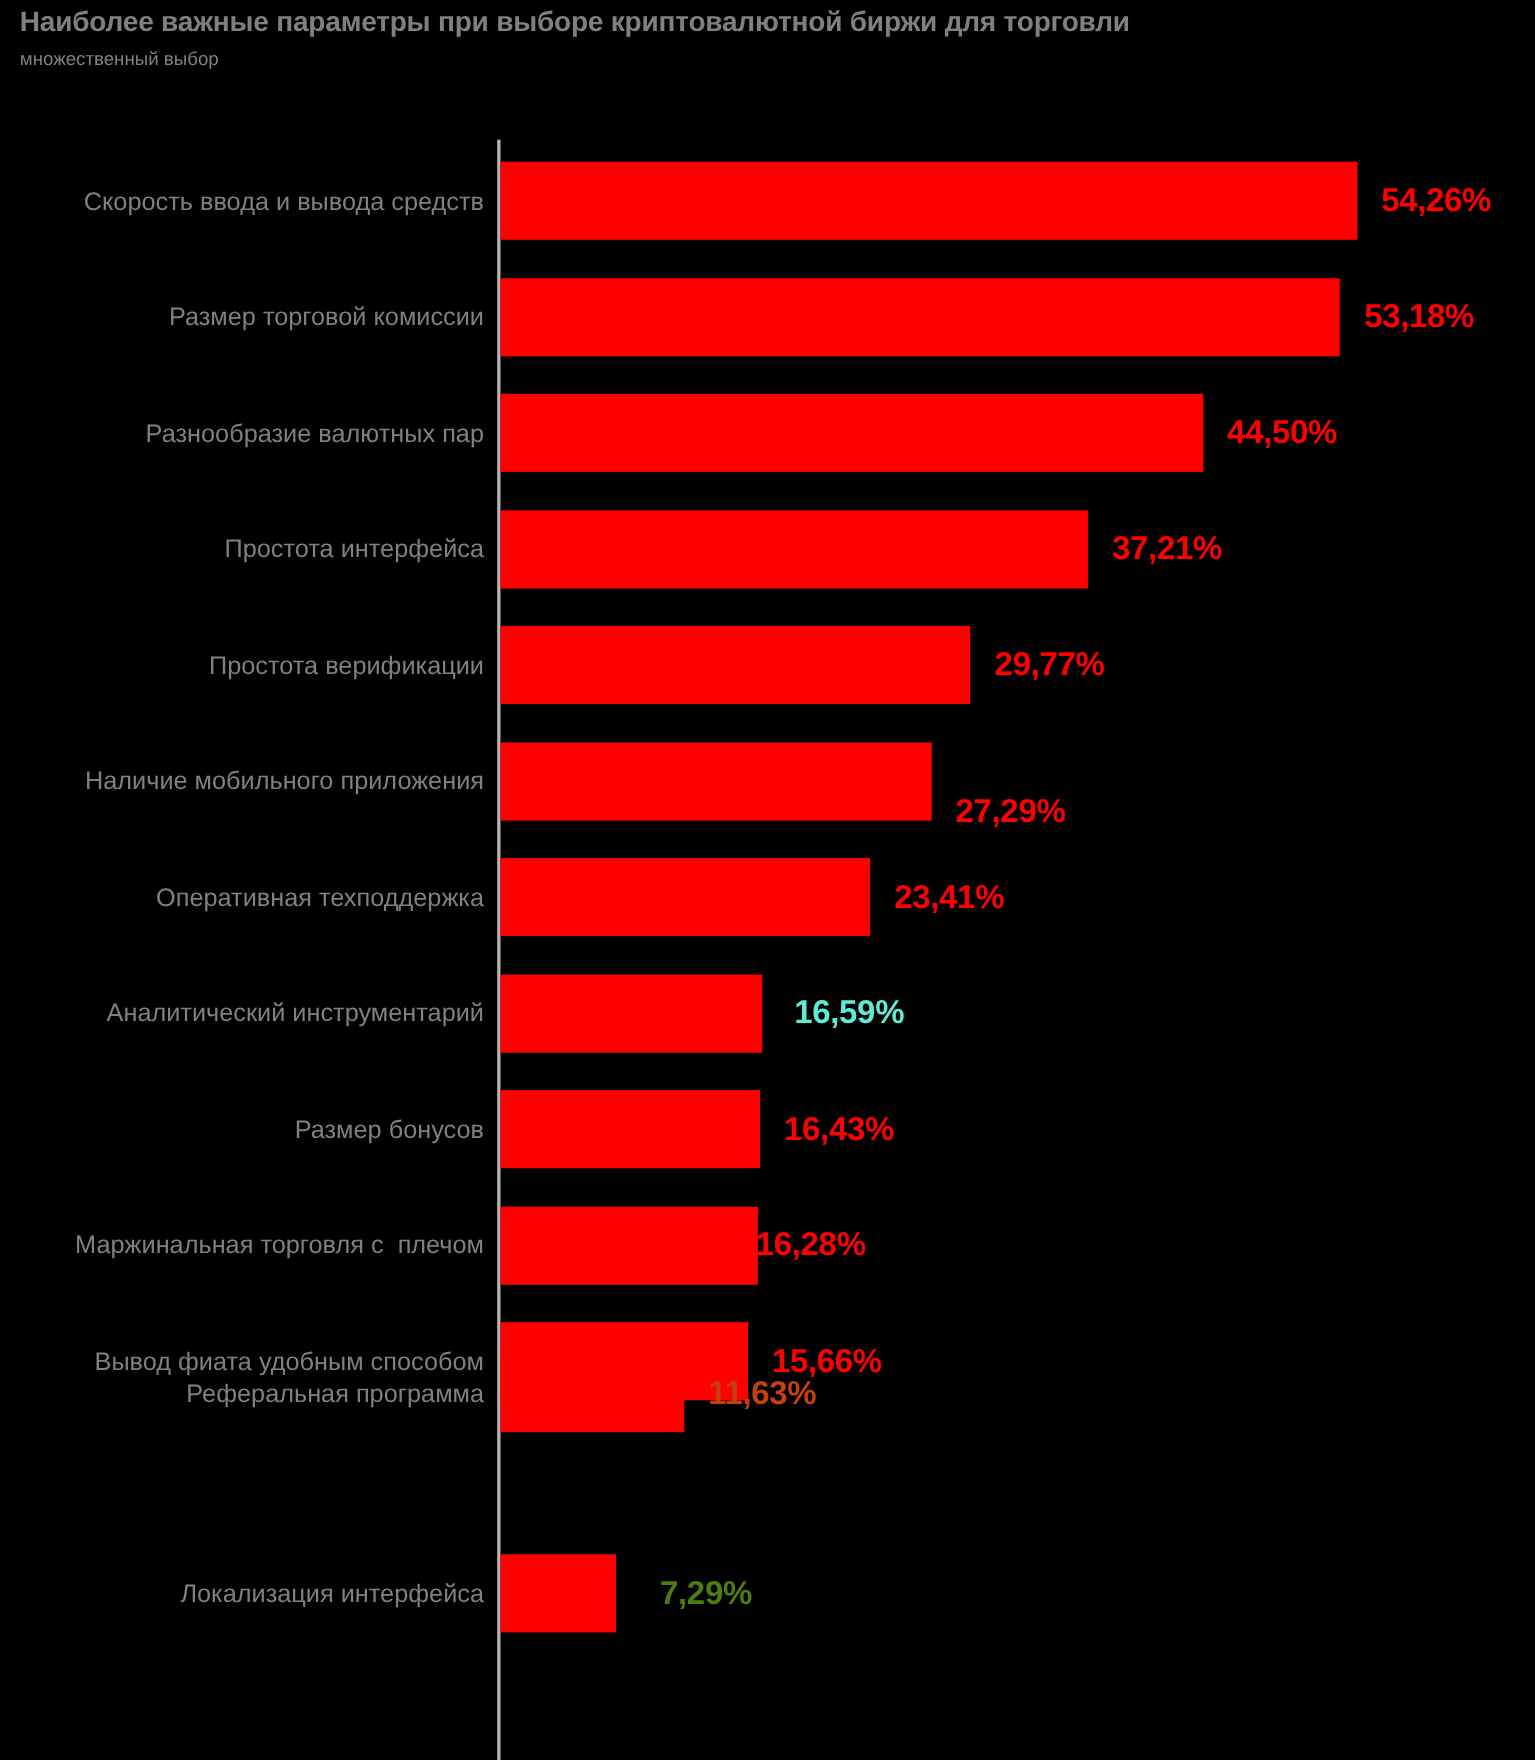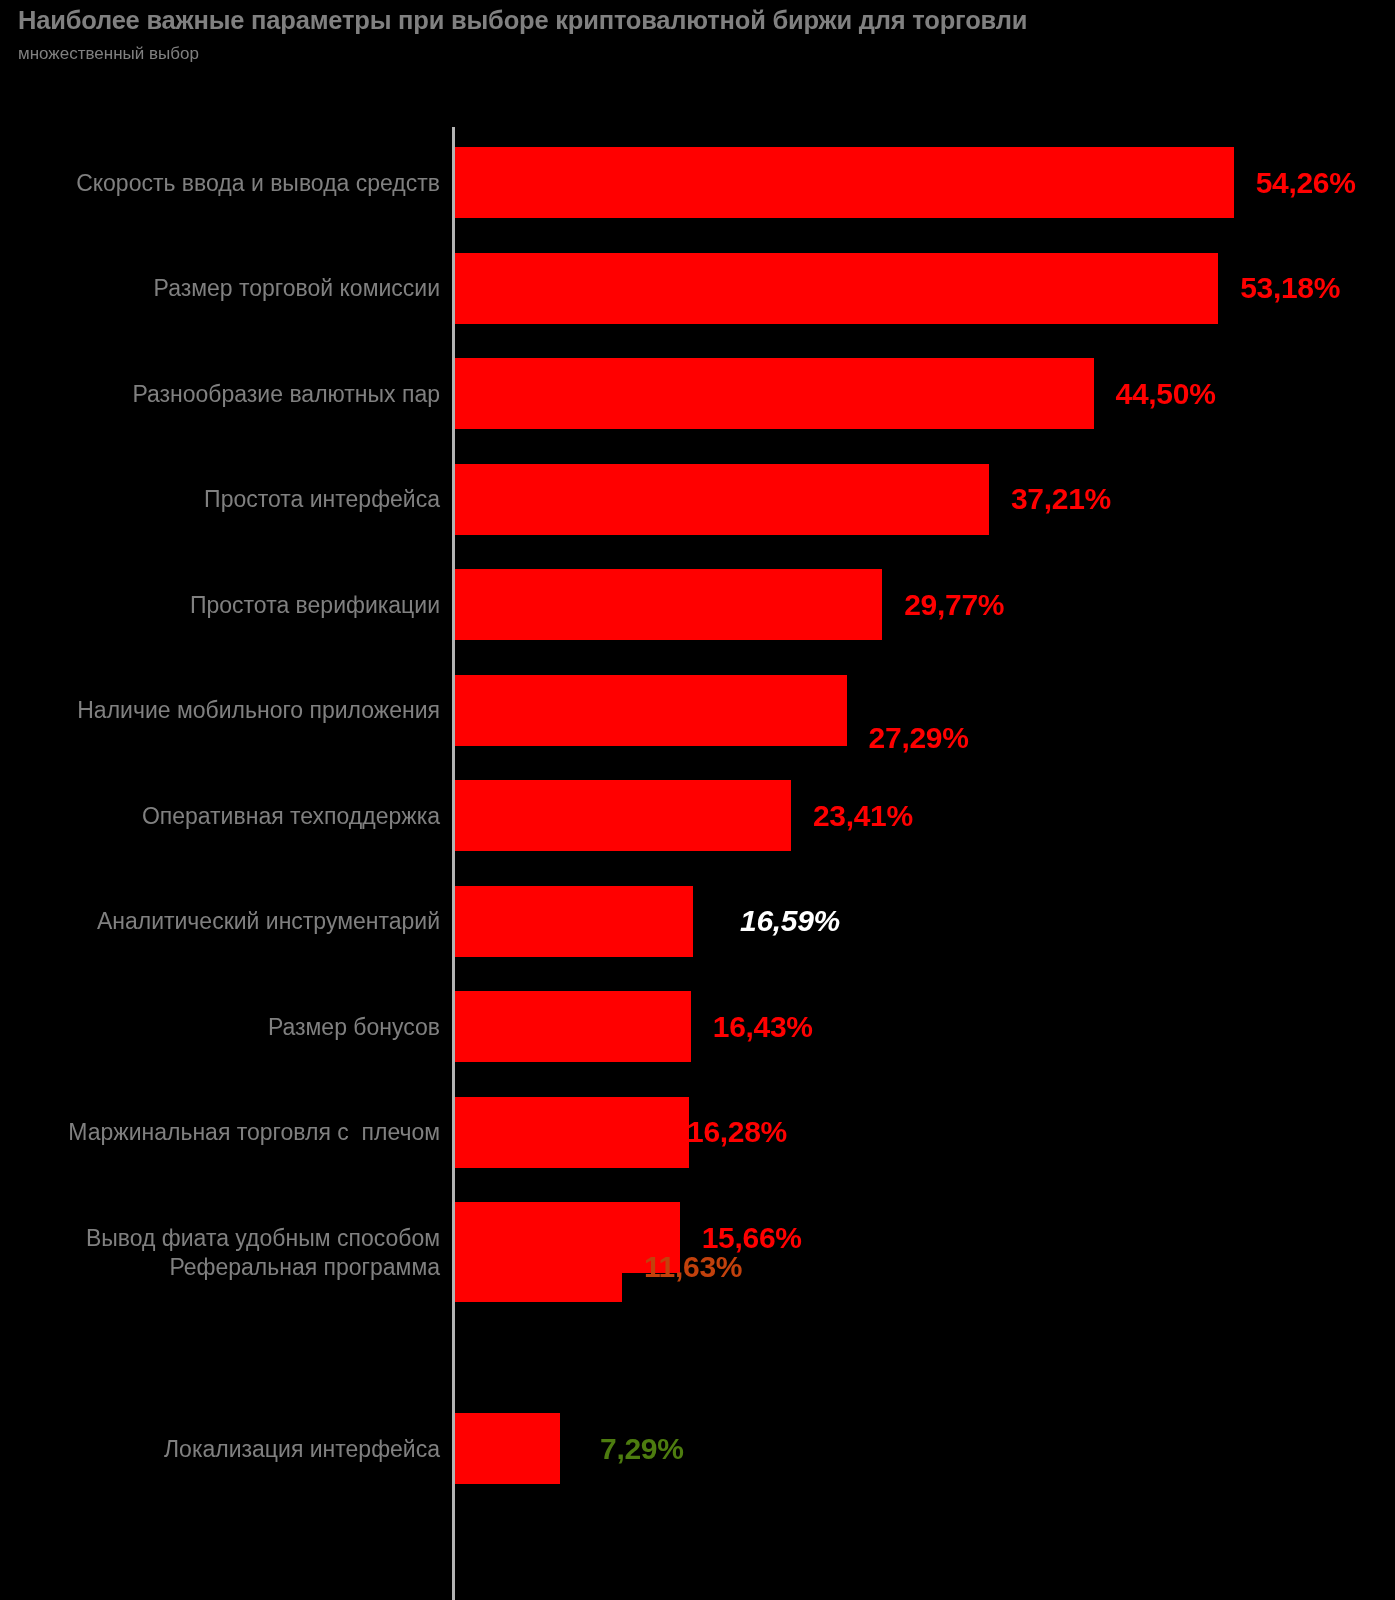--- a/index.html
+++ b/index.html
@@ -162,21 +162,21 @@
           <div class="bar-wrap" style="width: 335.933px;">
             <div class="bar" style="width: 335.933px; background: rgb(255, 0, 0);"></div>
           </div>
           <div class="val-label" style="left: 812.933px; color: rgb(255, 0, 0);">23,41%</div>
         </div>
         <div class="bar-row" style="top: 868.5px;">
           <div class="cat-label">Аналитический инструментарий</div>
           <div class="bar-wrap" style="width: 238.066px;">
             <div class="bar" style="width: 238.066px; background: rgb(255, 0, 0);"></div>
           </div>
-          <div class="val-label" style="left: 740px; color: #ffffff; font-style: italic;">16,59%</div>
+          <div class="val-label" style="left: 722px; color: #5eead4;">16,59%</div>
         </div>
         <div class="bar-row" style="top: 974px;">
           <div class="cat-label">Размер бонусов</div>
           <div class="bar-wrap" style="width: 235.77px;">
             <div class="bar" style="width: 235.77px; background: rgb(255, 0, 0);"></div>
           </div>
           <div class="val-label" style="left: 712.77px; color: rgb(255, 0, 0);">16,43%</div>
         </div>
         <div class="bar-row" style="top: 1079.5px;">
           <div class="cat-label">Маржинальная торговля с  плечом</div>

